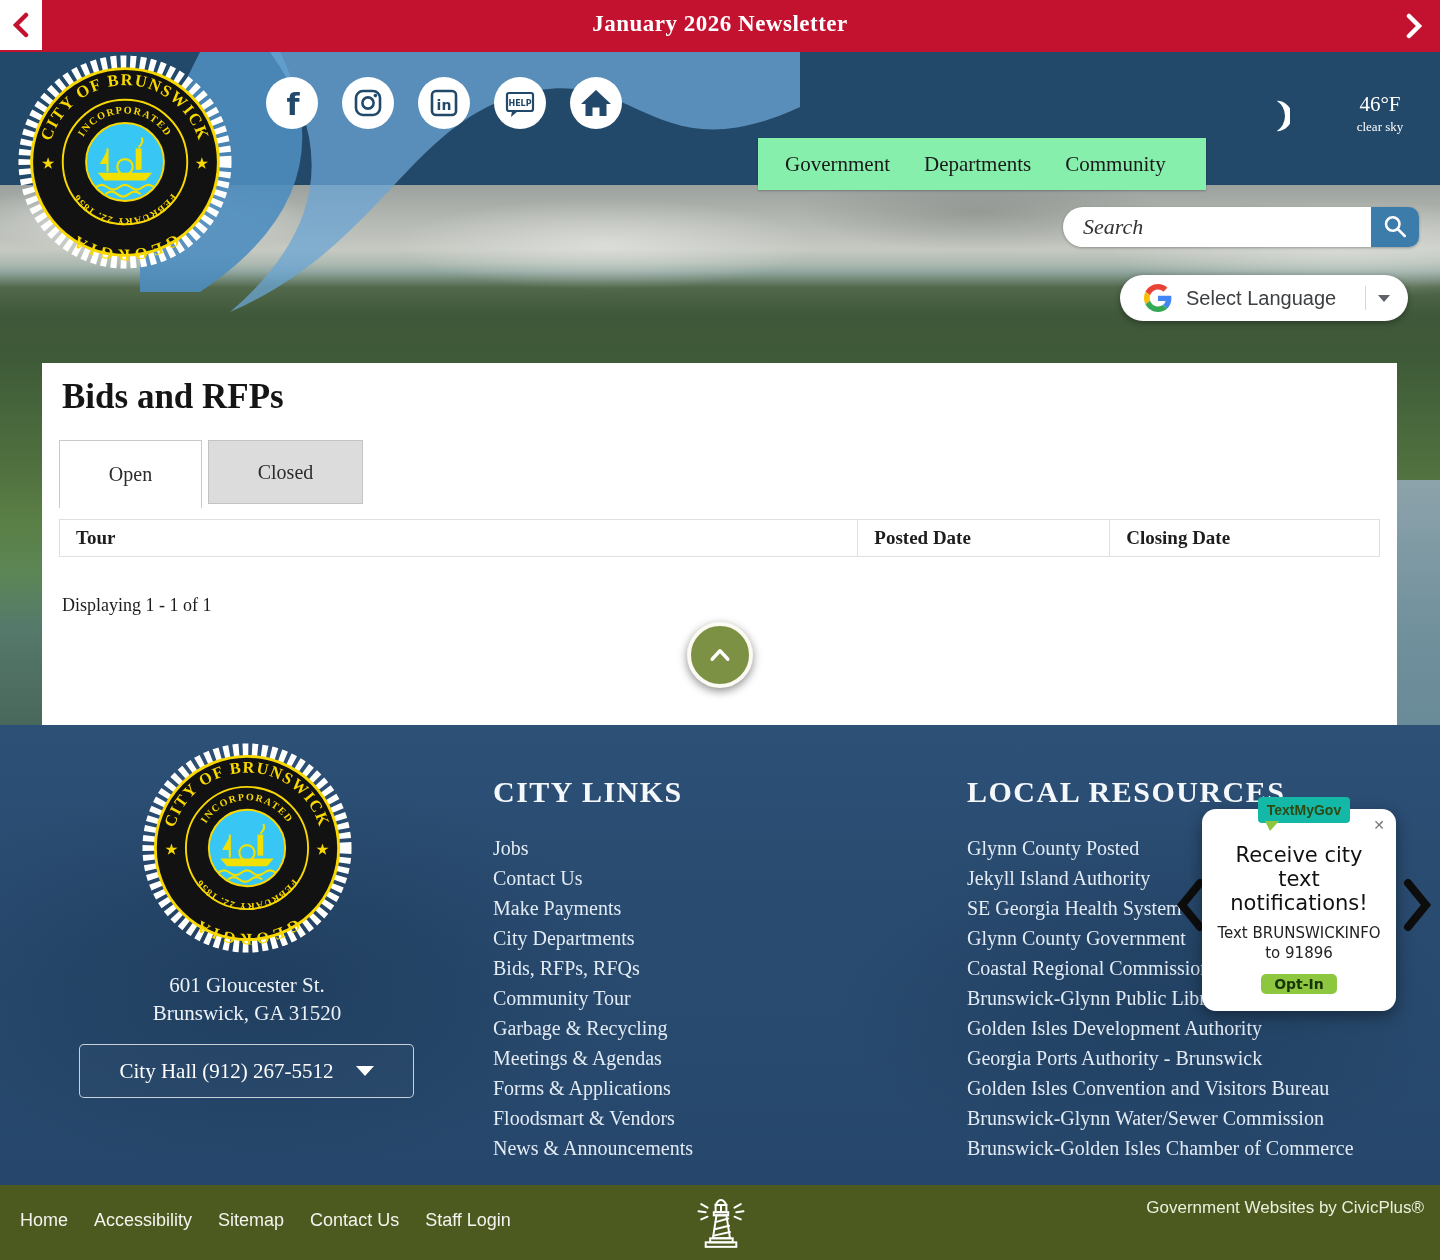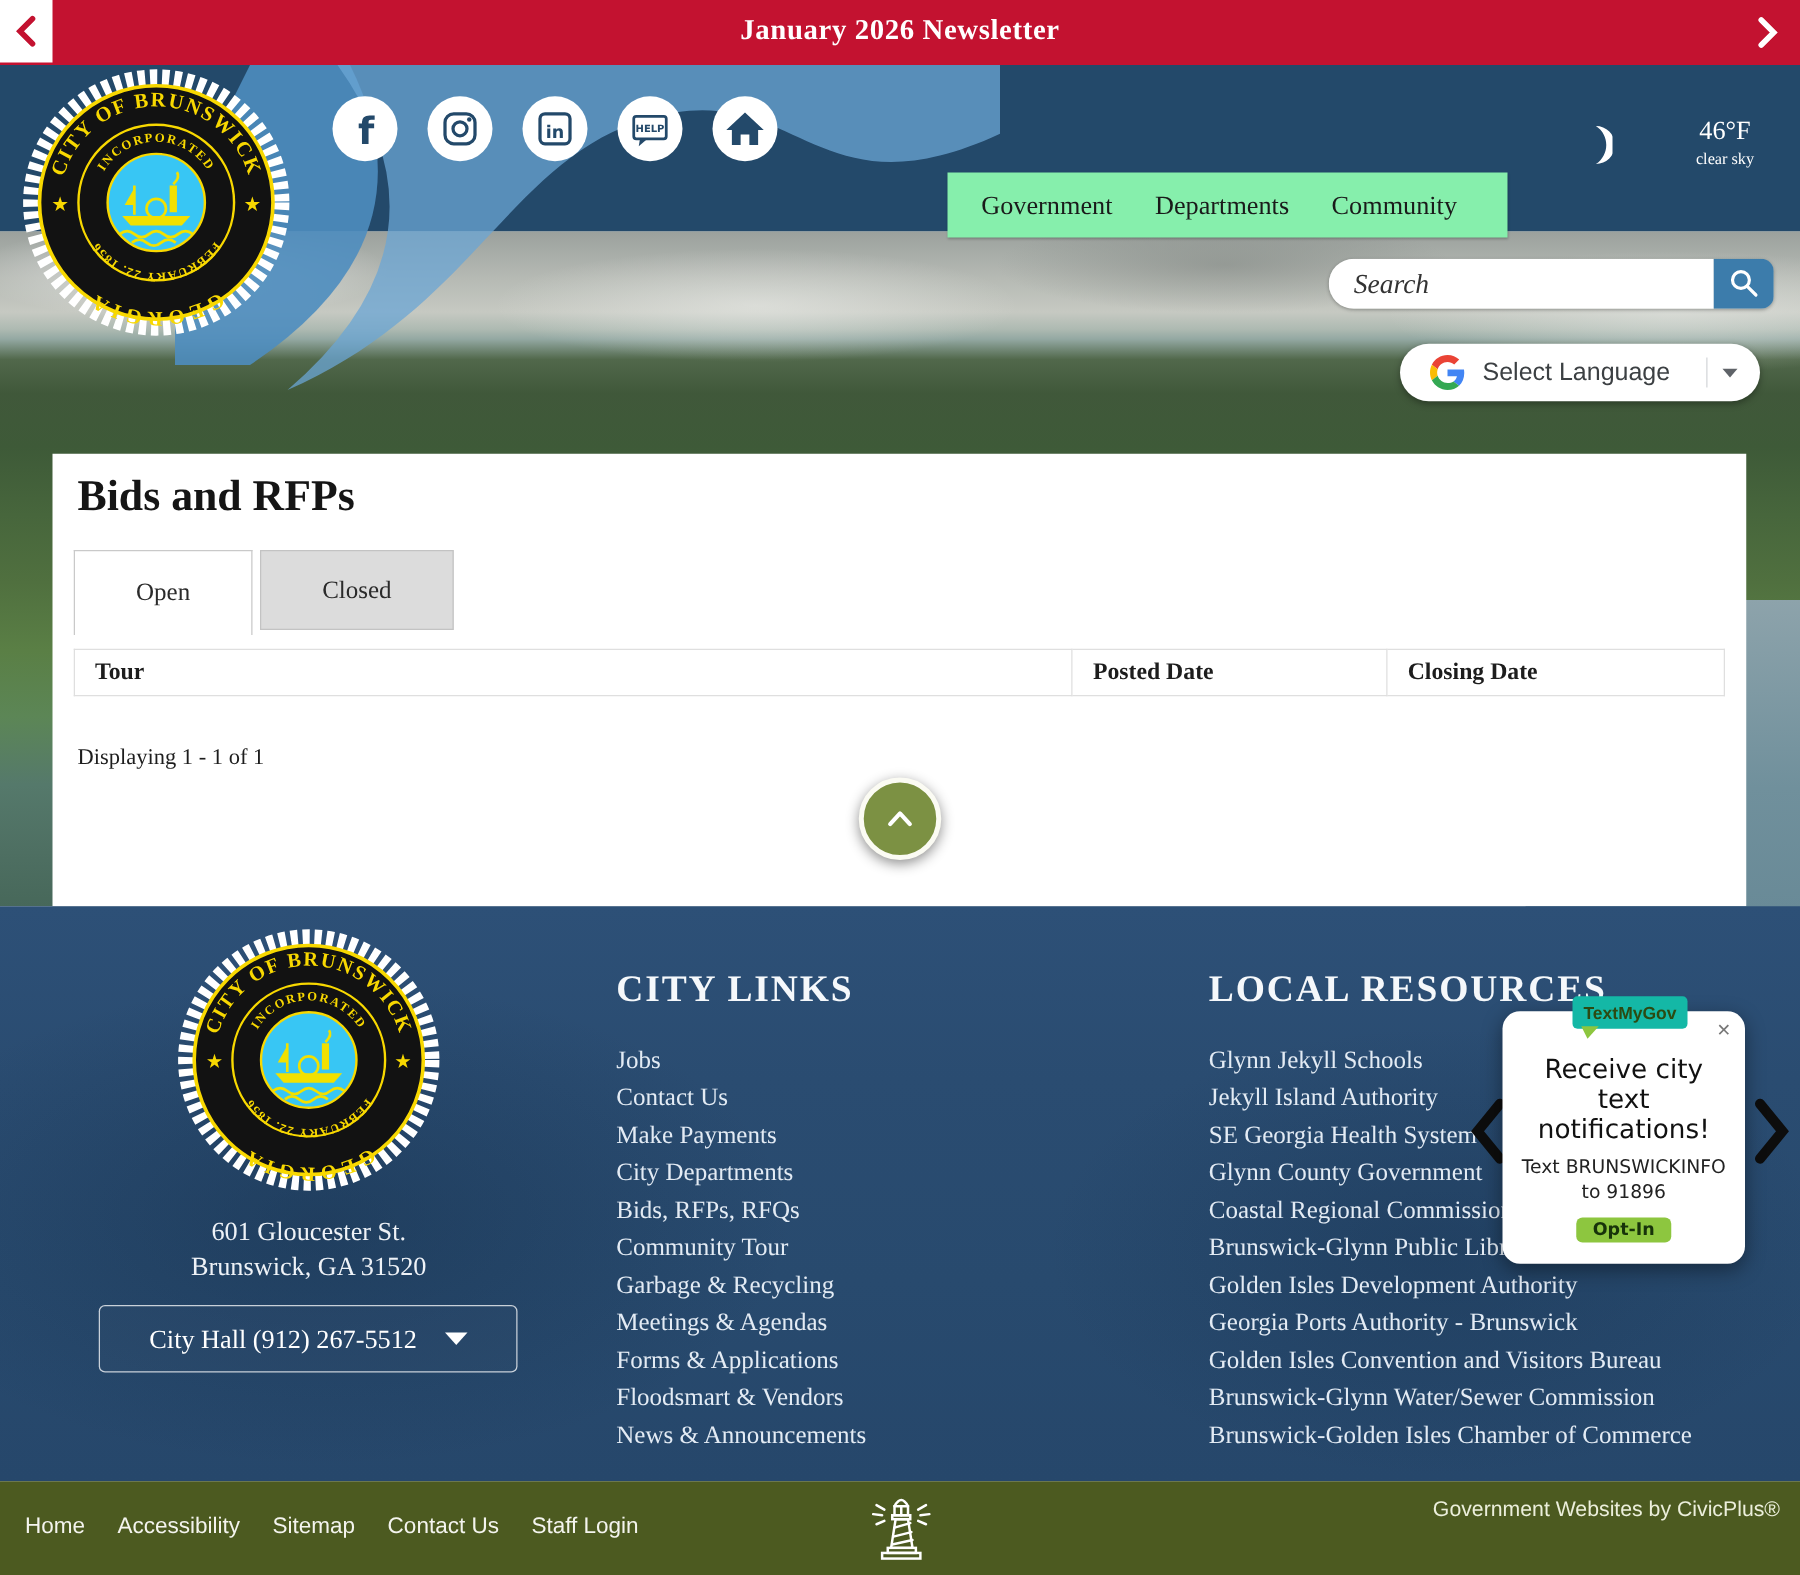--- a/index.html
+++ b/index.html
@@ -307,21 +307,21 @@
       <li>Community Tour</li>
       <li>Garbage &amp; Recycling</li>
       <li>Meetings &amp; Agendas</li>
       <li>Forms &amp; Applications</li>
       <li>Floodsmart &amp; Vendors</li>
       <li>News &amp; Announcements</li>
     </ul>
 
     <div class="links-title lr-title">LOCAL RESOURCES</div>
     <ul class="links-list lr-list">
-      <li>Glynn Jekyll Schools</li>
+      <li>Glynn County Posted</li>
       <li>Jekyll Island Authority</li>
       <li>SE Georgia Health System</li>
       <li>Glynn County Government</li>
       <li>Coastal Regional Commission</li>
       <li>Brunswick-Glynn Public Library</li>
       <li>Golden Isles Development Authority</li>
       <li>Georgia Ports Authority - Brunswick</li>
       <li>Golden Isles Convention and Visitors Bureau</li>
       <li>Brunswick-Glynn Water/Sewer Commission</li>
       <li>Brunswick-Golden Isles Chamber of Commerce</li>

